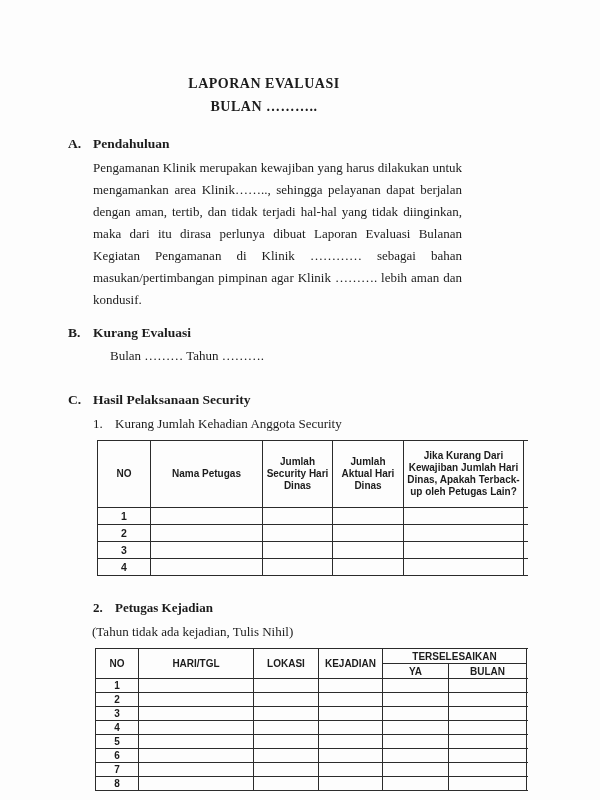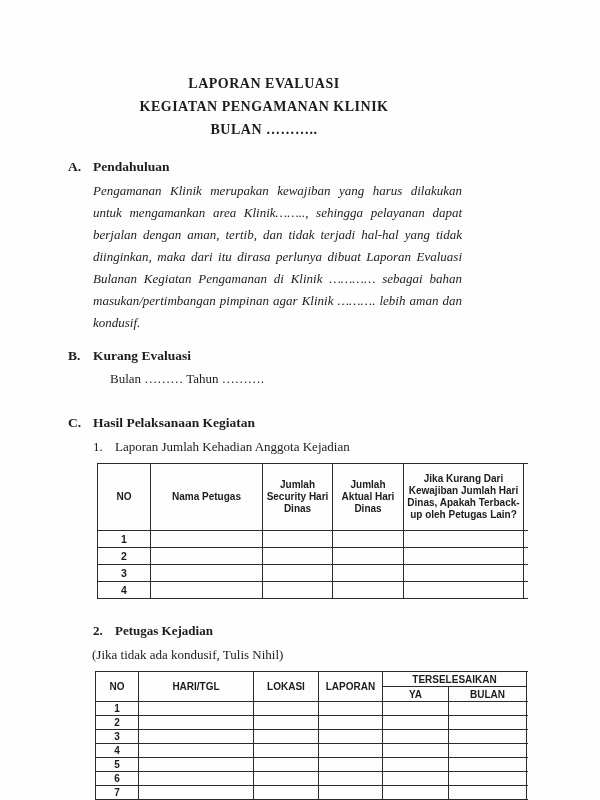--- a/index.html
+++ b/index.html
@@ -34,21 +34,20 @@
   }
   .sec-label { width: 25px; flex: 0 0 25px; }
   .sec-a { margin-top: 17px; }
   .sec-b { margin-top: 13px; }
   .sec-c { margin-top: 27px; }
   .para {
     margin: 4px 66px 0 93px;
     text-align: justify;
     font-size: 13px;
     line-height: 22px;
-    font-style: italic;
   }
   .indent-line {
     margin-left: 110px;
     margin-top: 6px;
     font-size: 13px;
     font-family: Liberation Serif, serif;
   }
   .item {
     display: flex;
     margin-left: 93px;
@@ -94,44 +93,43 @@
     line-height: 11px;
   }
 </style>
 </head>
 <body>
 
 <div class="page">
 
   <div class="title-block">
     <div>LAPORAN EVALUASI</div>
-    <div>KEGIATAN PENGAMANAN KLINIK</div>
     <div>BULAN ………..</div>
   </div>
 
   <div class="section sec-a">
     <span class="sec-label">A.</span>
     <span>Pendahuluan</span>
   </div>
   <div class="para">Pengamanan Klinik merupakan kewajiban yang harus dilakukan untuk mengamankan area Klinik…….., sehingga pelayanan dapat berjalan dengan aman, tertib, dan tidak terjadi hal-hal yang tidak diinginkan, maka dari itu dirasa perlunya dibuat Laporan Evaluasi Bulanan Kegiatan Pengamanan di Klinik ………… sebagai bahan masukan/pertimbangan pimpinan agar Klinik ………. lebih aman dan kondusif.</div>
 
   <div class="section sec-b">
     <span class="sec-label">B.</span>
     <span>Kurang Evaluasi</span>
   </div>
   <div class="indent-line">Bulan ……… Tahun ……….</div>
 
   <div class="section sec-c">
     <span class="sec-label">C.</span>
-    <span>Hasil Pelaksanaan Kegiatan</span>
+    <span>Hasil Pelaksanaan Security</span>
   </div>
 
   <div class="item item-1">
     <span class="num">1.</span>
-    <span>Laporan Jumlah Kehadian Anggota Kejadian</span>
+    <span>Kurang Jumlah Kehadian Anggota Security</span>
   </div>
 
   <table class="t1">
     <colgroup>
       <col style="width:53px">
       <col style="width:112px">
       <col style="width:70px">
       <col style="width:71px">
       <col style="width:120px">
       <col style="width:49px">
@@ -179,38 +177,38 @@
           <td></td>
           <td></td>
         </tr>
       </tbody>
   </table>
 
   <div class="item item-2">
     <span class="num">2.</span>
     <span>Petugas Kejadian</span>
   </div>
-  <div class="note-line">(Jika tidak ada kondusif, Tulis Nihil)</div>
+  <div class="note-line">(Tahun tidak ada kejadian, Tulis Nihil)</div>
 
   <table class="t2">
     <colgroup>
       <col style="width:43px">
       <col style="width:115px">
       <col style="width:65px">
       <col style="width:64px">
       <col style="width:66px">
       <col style="width:78px">
       <col style="width:46px">
     </colgroup>
     <thead>
       <tr>
         <th rowspan="2">NO</th>
         <th rowspan="2">HARI/TGL</th>
         <th rowspan="2">LOKASI</th>
-        <th rowspan="2">LAPORAN</th>
+        <th rowspan="2">KEJADIAN</th>
         <th colspan="2">TERSELESAIKAN</th>
         <th rowspan="2">Ket</th>
       </tr>
       <tr>
         <th>YA</th>
         <th>BULAN</th>
       </tr>
     </thead>
     <tbody>
         <tr>

